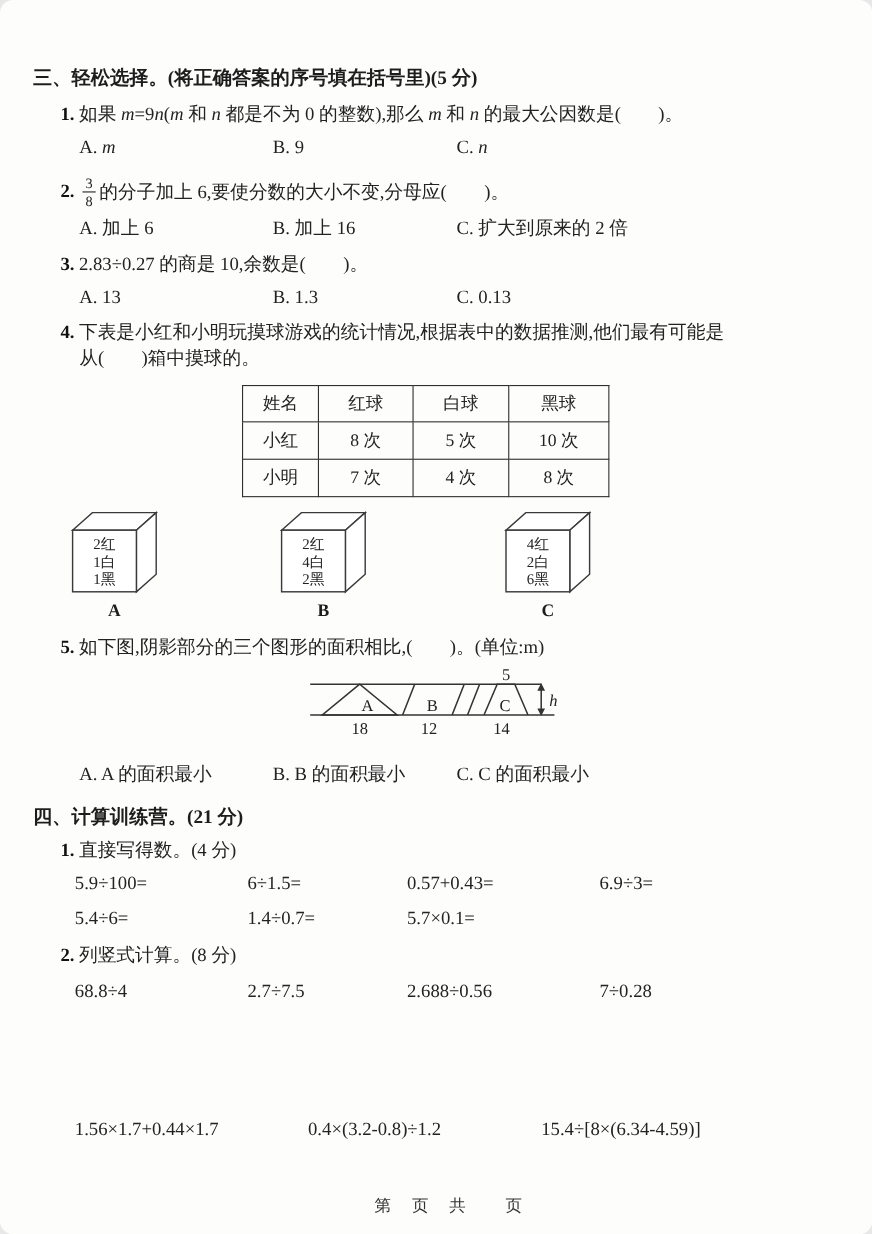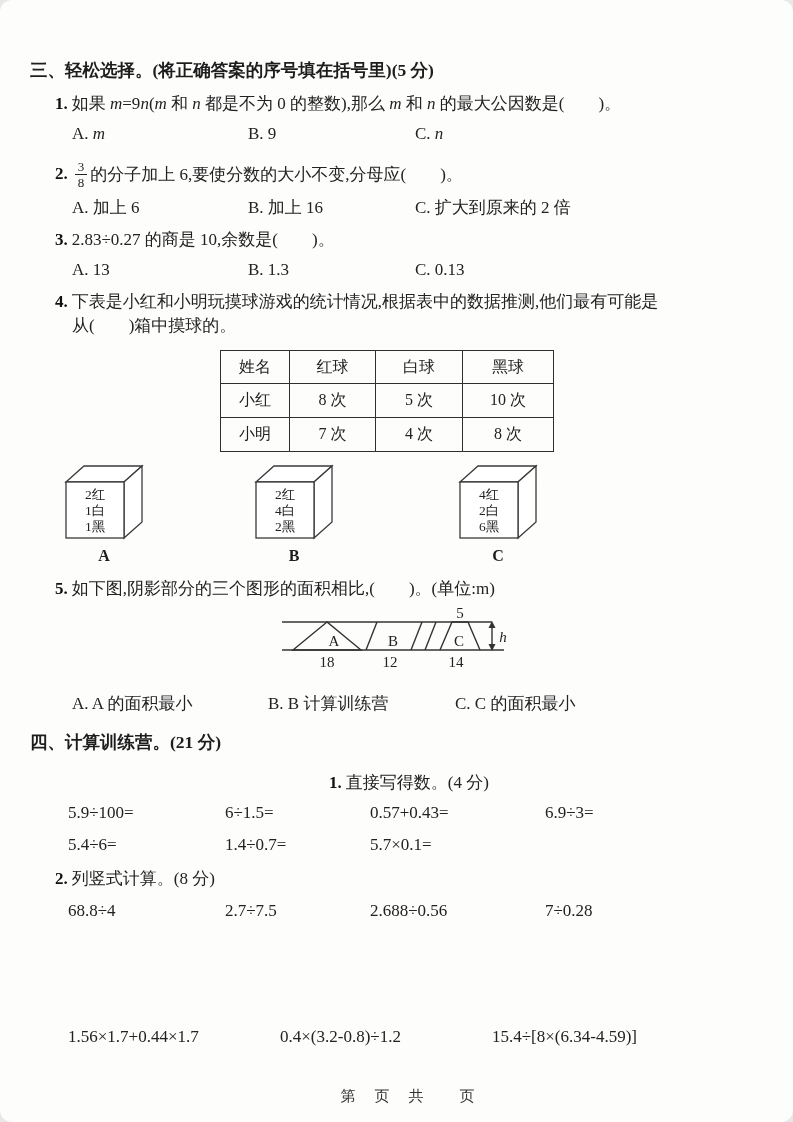--- a/index.html
+++ b/index.html
@@ -199,31 +199,31 @@
         <text class="dtext" x="180" y="11">5</text>
         <text class="dtext" x="54" y="39">A</text>
         <text class="dtext" x="113" y="39">B</text>
         <text class="dtext" x="179" y="39">C</text>
         <text class="dtext" x="47" y="60">18</text>
         <text class="dtext" x="110" y="60">12</text>
         <text class="dtext" x="176" y="60">14</text>
         <text class="dtext dital" x="223" y="35">h</text>
       </svg>
     </div>
-    <div class="opts" style="margin-top:12px;gap:20px;">
+    <div class="opts" style="margin-top:12px;">
       <span class="opt1">A. A 的面积最小</span>
-      <span class="opt2">B. B 计算训练营</span>
+      <span class="opt2">B. B 的面积最小</span>
       <span class="opt3">C. C 的面积最小</span>
     </div>
   </div>
 
   <div class="sec-title" style="margin-top:14px;">四、计算训练营。(21 分)</div>
 
   <div>
-    <div class="sub-title" style="margin-top:17px;text-align:center;">
+    <div class="sub-title" style="margin-top:7px;">
       <b class="qnum">1.</b><span>直接写得数。(4 分)</span>
     </div>
     <div class="calc-row">
       <span class="cc1">5.9÷100=</span>
       <span class="cc2">6÷1.5=</span>
       <span class="cc3">0.57+0.43=</span>
       <span class="cc4">6.9÷3=</span>
     </div>
     <div class="calc-row" style="margin-top:8px;">
       <span class="cc1">5.4÷6=</span>

